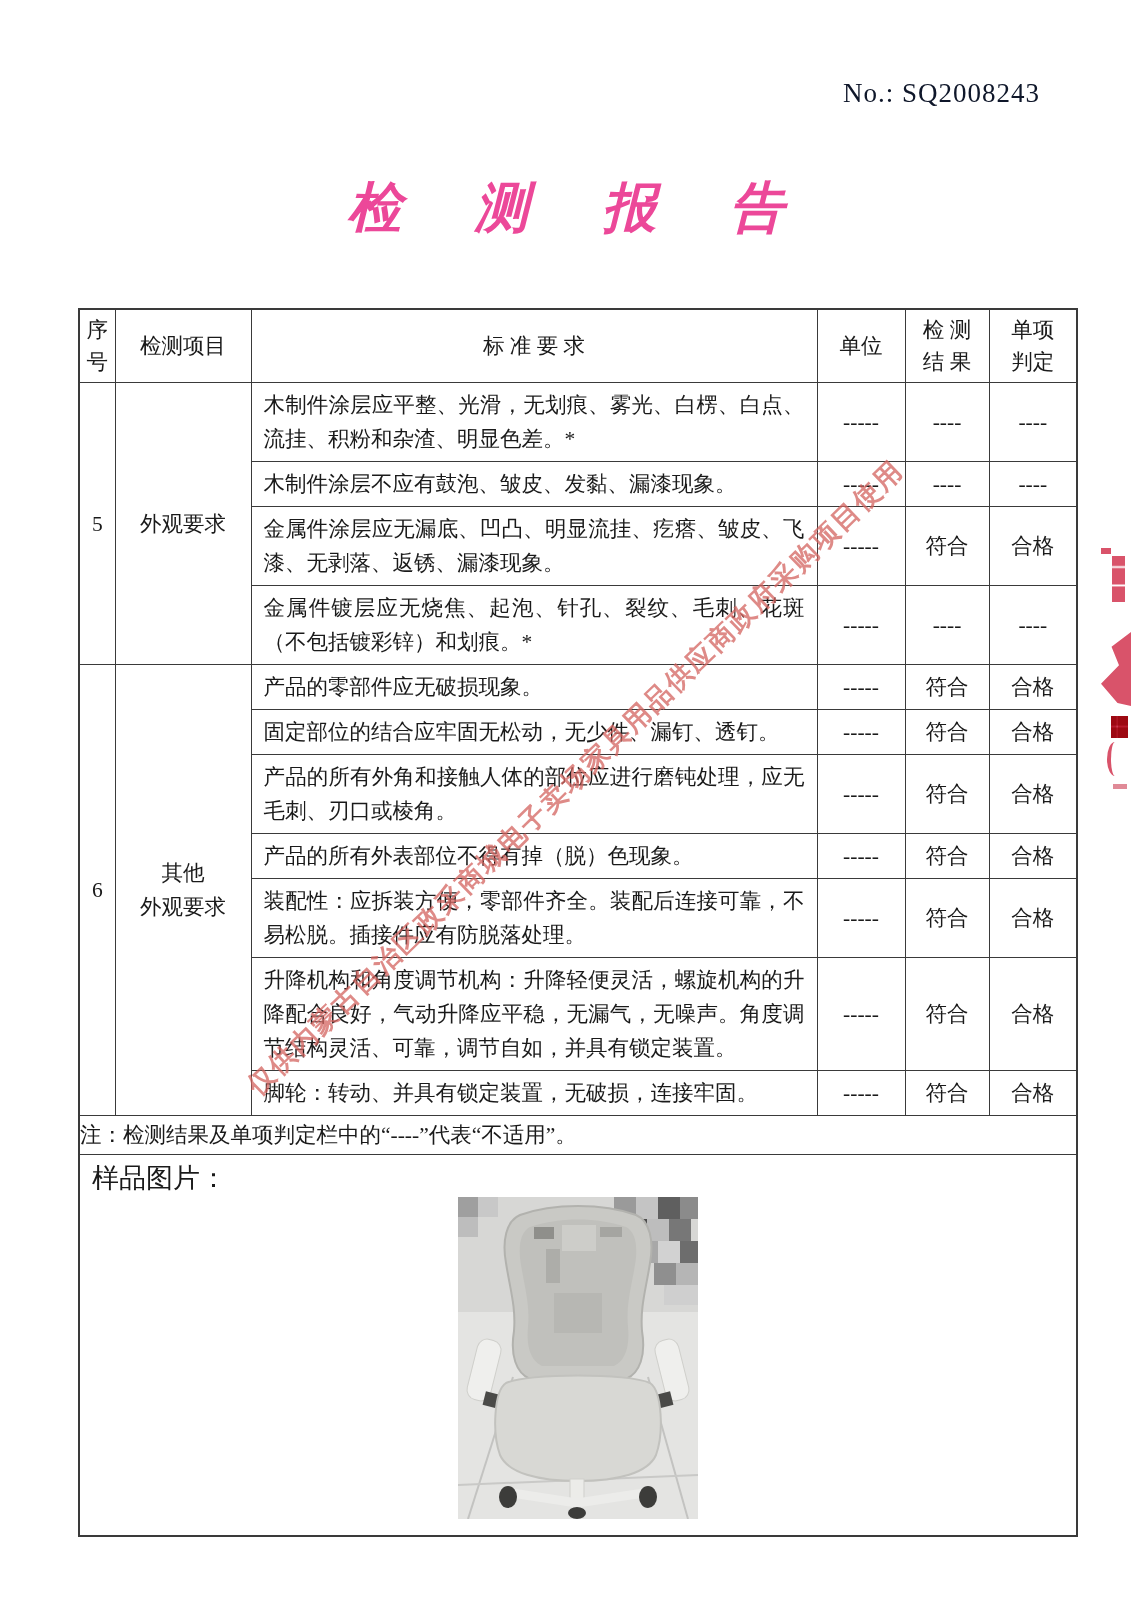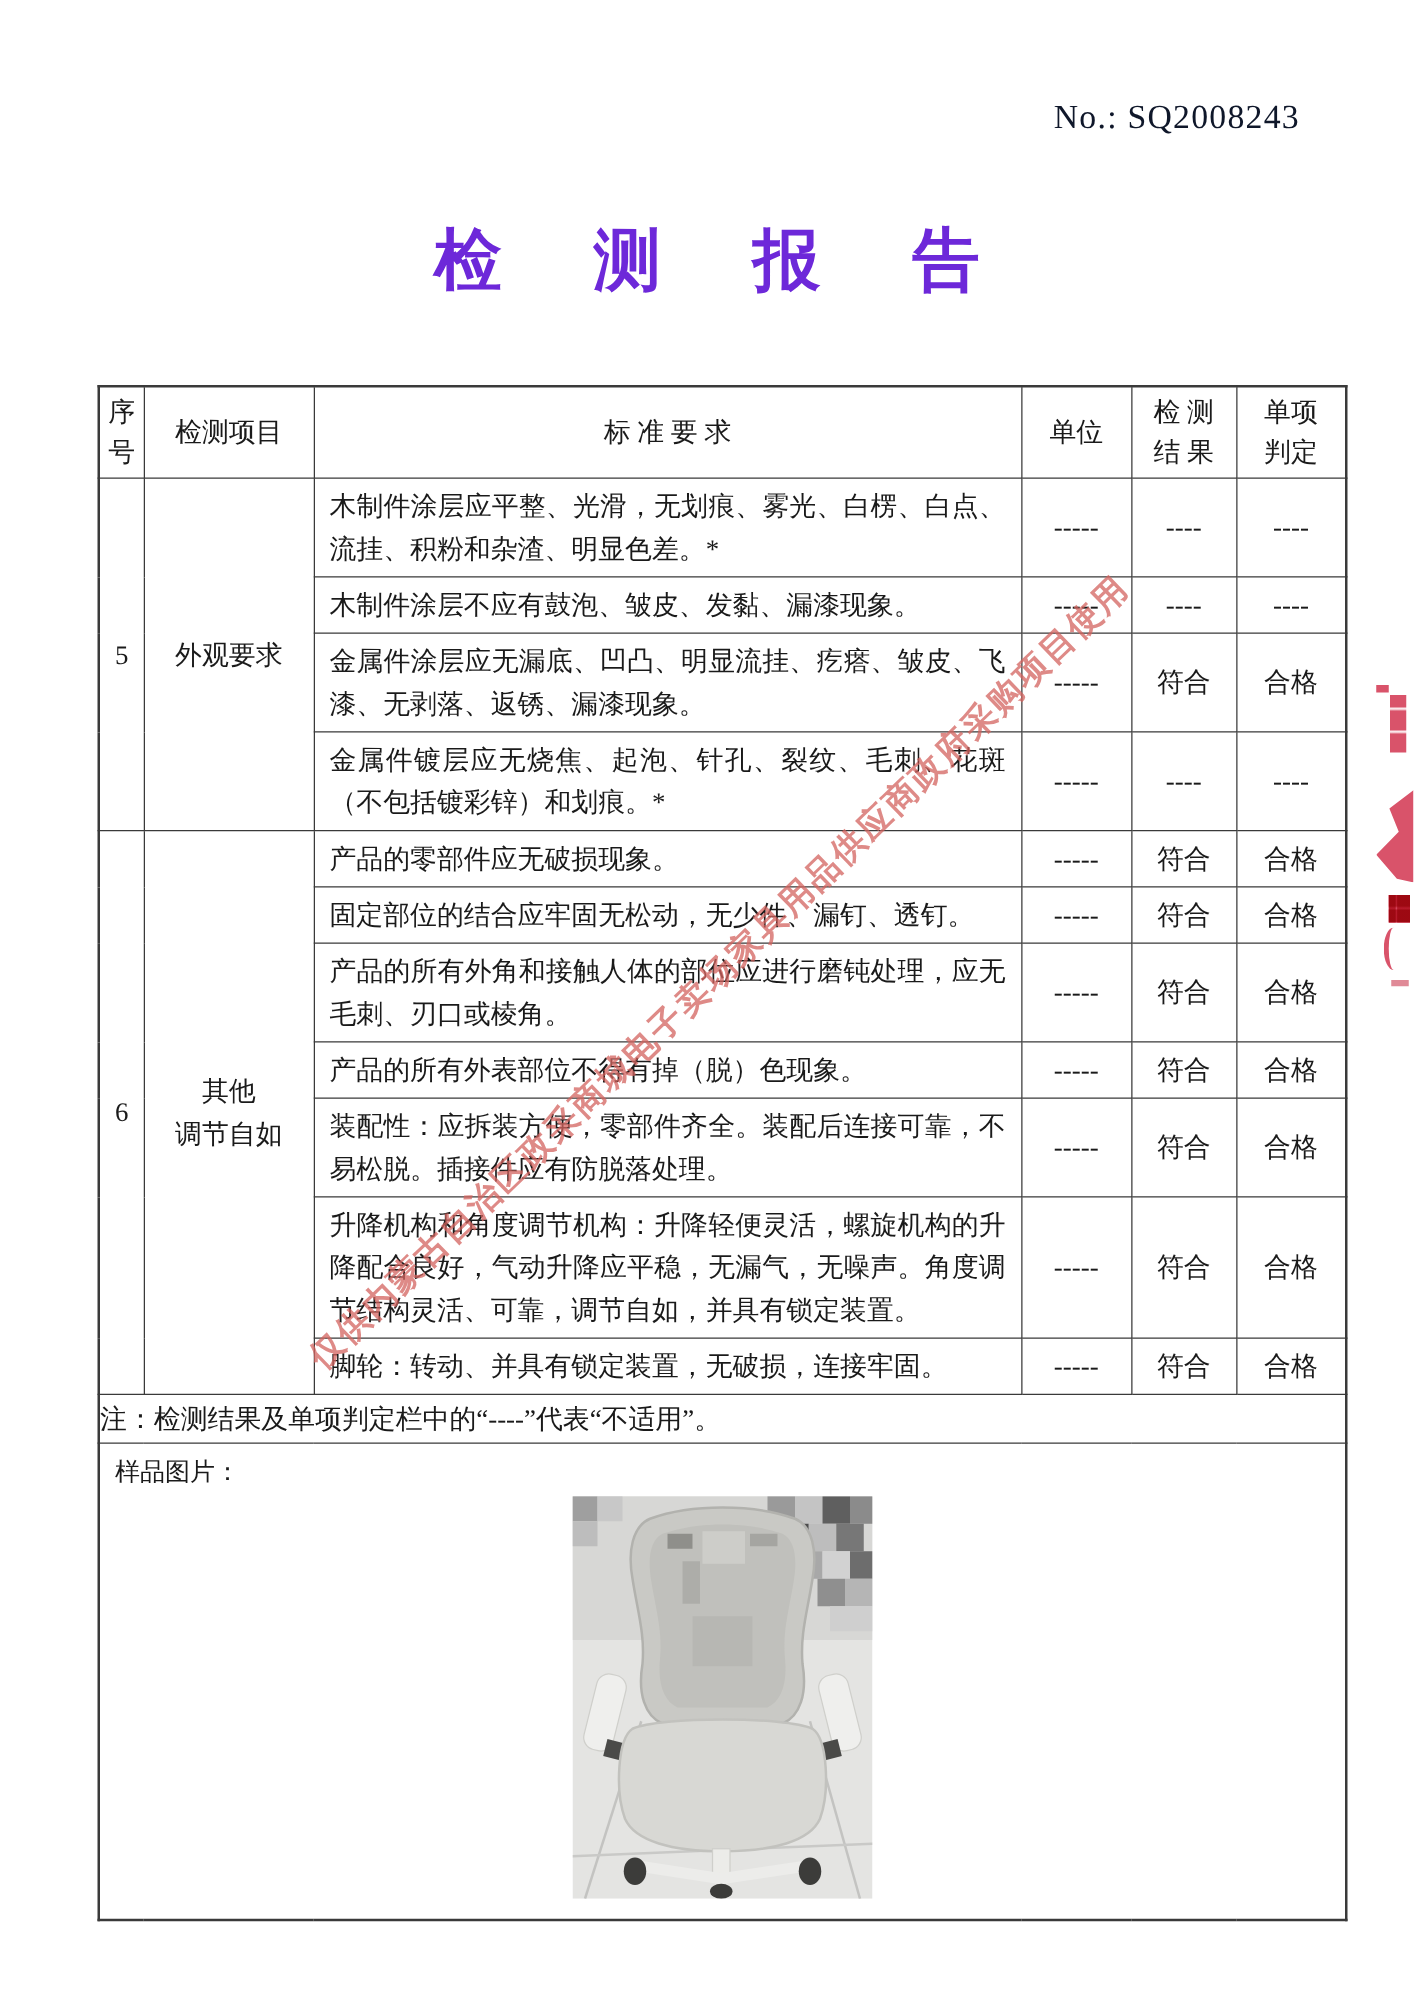--- a/index.html
+++ b/index.html
@@ -16,21 +16,21 @@
     position:absolute;top:78px;left:78px;width:962px;
     text-align:right;font-size:27px;letter-spacing:1px;color:#0f172a;
   }
   .title{
     position:absolute;top:106px;left:0;width:1131px;
     text-align:center;font-size:46px;font-weight:bold;letter-spacing:4px;color:#111;
   }
   .subtitle{
     position:absolute;top:172px;left:0;width:1131px;
     text-align:center;font-size:54px;font-weight:bold;letter-spacing:30px;
-    text-indent:30px;color:#6d28d9;
+    text-indent:30px;color:#ec4899;font-style:italic;
   }
   .page-info{
     position:absolute;top:268px;left:78px;width:962px;
     text-align:right;font-size:24px;letter-spacing:3px;color:#222;
   }
   
   .report-table{
     position:absolute;top:308px;left:78px;width:998px;
     border-collapse:collapse;table-layout:fixed;
     font-size:21.5px;color:#1a1a1a;
@@ -50,21 +50,21 @@
   .c-res{width:84px;}
   .c-jud{width:88px;}
   td.hd{
     text-align:center;white-space:pre-line;line-height:32px;padding:4px 4px;
   }
   td.center{text-align:center;white-space:pre-line;}
   td.req{text-align:justify;}
   tr.hrow td{height:58px;}
   td.note-cell{line-height:30px;padding:4px 0;font-size:21.5px;}
   td.sample-cell{height:358px;vertical-align:top;padding:6px 12px;}
-  .sample-label{font-size:20px;}
+  .sample-label{font-size:27px;}
   .photo-wrap{width:100%;text-align:center;margin-top:2px;}
   
   .watermark{
     position:absolute;left:252px;top:1072px;
     transform:rotate(-44deg);transform-origin:0 50%;
     font-size:27px;letter-spacing:2px;white-space:nowrap;
     font-weight:bold;opacity:0.75;pointer-events:none;
   }
   
   .seal-frag{position:absolute;pointer-events:none;}
@@ -134,21 +134,21 @@
       <tr>
         <td class="req">金属件镀层应无烧焦、起泡、针孔、裂纹、毛刺、花斑（不包括镀彩锌）和划痕。*</td>
         <td class="center">-----</td>
         <td class="center">----</td>
         <td class="center">----</td>
       </tr>
 
       <tr>
         <td class="center" rowspan="7">6</td>
         <td class="center" rowspan="7">其他
-调节自如</td>
+外观要求</td>
         <td class="req">产品的零部件应无破损现象。</td>
         <td class="center">-----</td>
         <td class="center">符合</td>
         <td class="center">合格</td>
       </tr>
       <tr>
         <td class="req">固定部位的结合应牢固无松动，无少件、漏钉、透钉。</td>
         <td class="center">-----</td>
         <td class="center">符合</td>
         <td class="center">合格</td>

